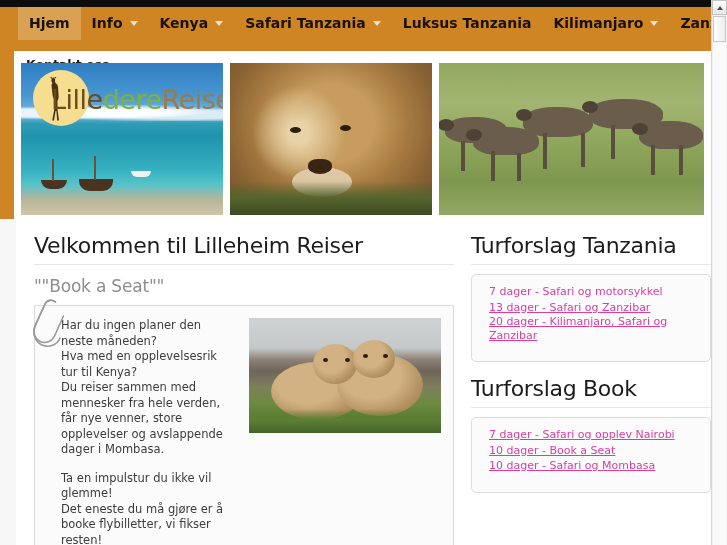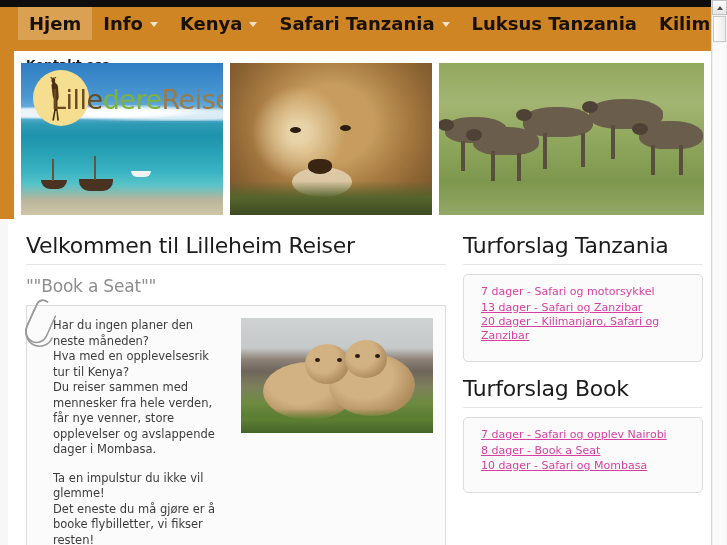--- a/index.html
+++ b/index.html
@@ -50,21 +50,21 @@
     background: #cf8524;
     white-space: nowrap;
     font-size: 0;
   }
   .nav-item {
     display: inline-block;
     height: 33px;
     line-height: 33px;
     padding: 0 11px;
     font-family: "DejaVu Sans", "Liberation Sans", sans-serif;
-    font-size: 18px;
+    font-size: 14px;
     font-weight: bold;
     color: #191108;
     vertical-align: top;
     cursor: pointer;
     letter-spacing: 0px;
   }
   .nav-item.first { margin-left: 18px; }
   .nav-item.active {
     background: #dba153;
   }
@@ -200,21 +200,21 @@
   .g1 { left: 6px;   top: 54px; width: 62px; height: 26px; }
   .g2 { left: 34px;  top: 64px; width: 66px; height: 28px; }
   .g3 { left: 84px;  top: 44px; width: 70px; height: 30px; }
   .g4 { left: 150px; top: 36px; width: 74px; height: 30px; }
   .g5 { left: 200px; top: 58px; width: 64px; height: 28px; }
   .gnu-leg { position: absolute; width: 4px; background: #5a4e3e; }
 
   
   .main {
     position: absolute;
-    left: 8px; top: 219px;
+    left: 16px; top: 219px;
     width: 711px;
     height: 326px;
     background: #ffffff;
   }
 
   .col-left {
     position: absolute;
     left: 18px; top: 0;
     width: 420px;
   }
@@ -470,21 +470,21 @@
             <li><a class="side-link nounderline">7 dager - Safari og motorsykkel</a></li>
             <li><a class="side-link">13 dager - Safari og Zanzibar</a></li>
             <li><a class="side-link">20 dager - Kilimanjaro, Safari og Zanzibar</a></li>
           </ul>
       </div>
 
       <h1 class="section-title">Turforslag Book</h1>
       <div class="side-box">
         <ul class="side-links" id="ke-links">
             <li><a class="side-link">7 dager - Safari og opplev Nairobi</a></li>
-            <li><a class="side-link">8 dager - Book a Seat</a></li>
+            <li><a class="side-link">10 dager - Book a Seat</a></li>
             <li><a class="side-link">10 dager - Safari og Mombasa</a></li>
           </ul>
 
       </div>
     </div>
   </div>
 
   <div class="scrollbar">
     <div class="sb-btn">
       <div class="sb-arrow"></div>

